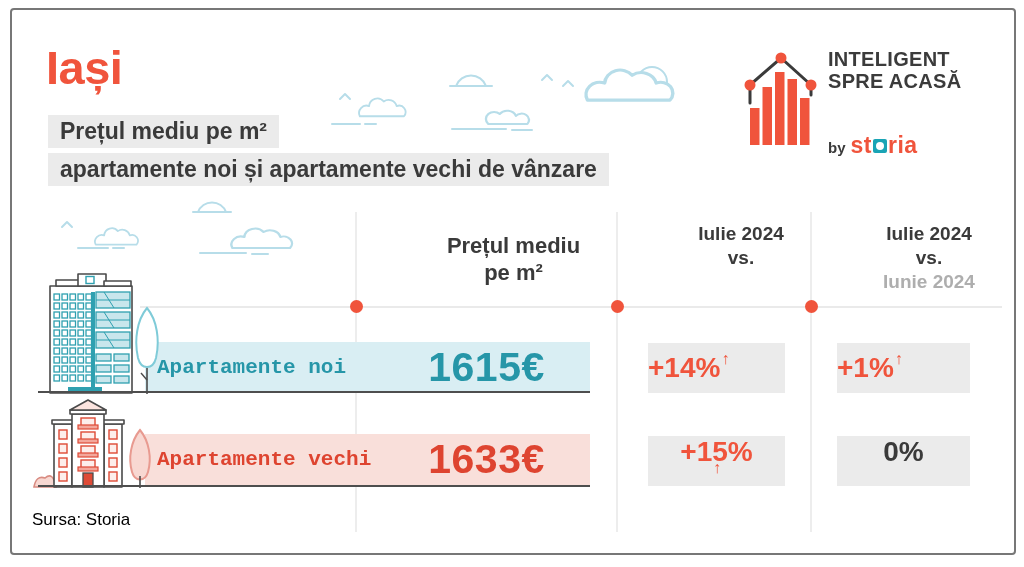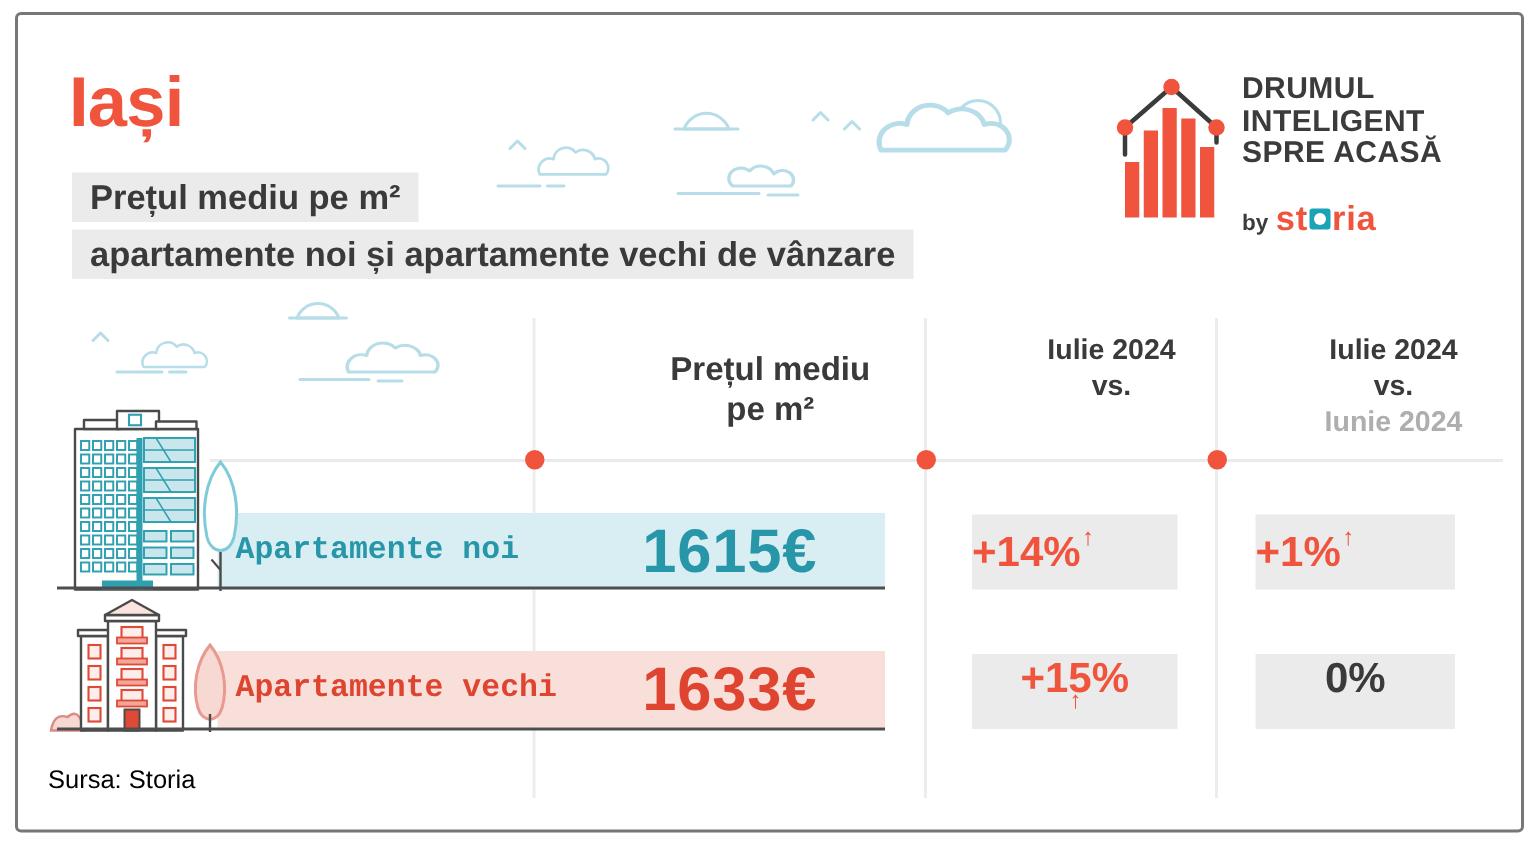--- a/index.html
+++ b/index.html
@@ -146,21 +146,20 @@
     <rect x="20.5" y="41" width="9.5" height="58"></rect>
     <rect x="33" y="26" width="9.5" height="73"></rect>
     <rect x="45.5" y="33" width="9.5" height="66"></rect>
     <rect x="58" y="52" width="9.5" height="47"></rect>
     <circle cx="8" cy="39" r="5.5"></circle>
     <circle cx="39" cy="12" r="5.5"></circle>
     <circle cx="69" cy="39" r="5.5"></circle>
   </g>
 </svg>
 <div class="abs logo-text">
-  <div>DRUMUL</div>
   <div>INTELIGENT</div>
   <div>SPRE ACASĂ</div>
 </div>
 <div class="abs logo-by">
   <span class="by">by</span><span class="brand"><span>st</span><span class="storia-o"></span><span>ria</span></span>
 </div>
 
 <div class="abs hline"></div>
 <div class="abs vline v1"></div>
 <div class="abs vline v2"></div>

